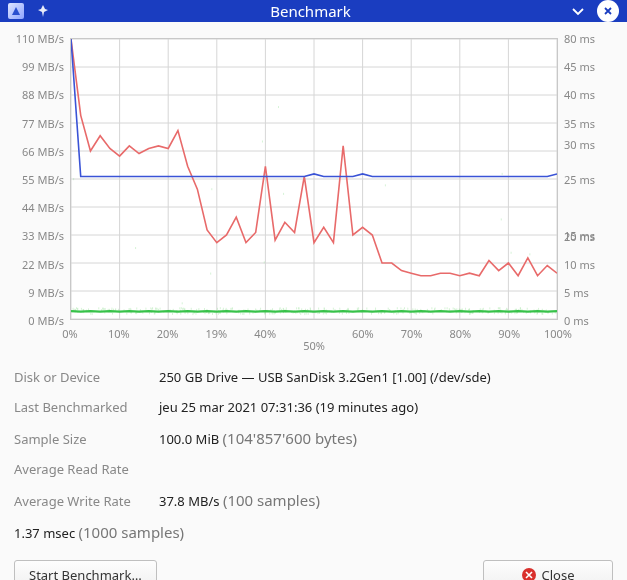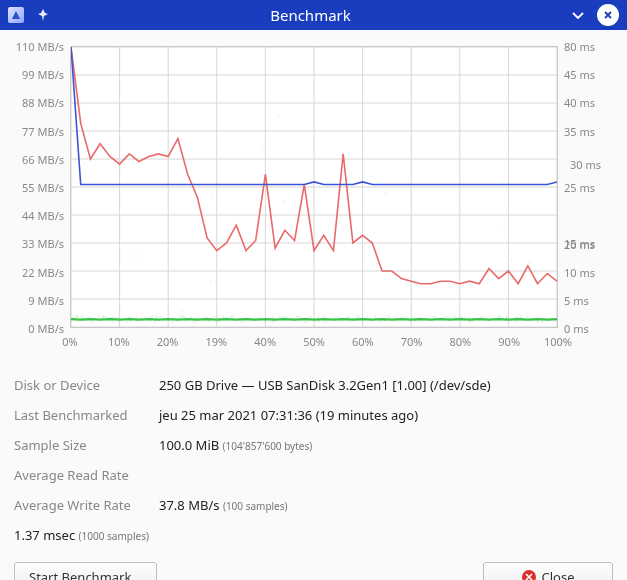--- a/index.html
+++ b/index.html
@@ -1,39 +1,39 @@
 <!DOCTYPE html>
 <html><head>
 <meta charset="utf-8">
 <style>
   * { box-sizing: border-box; }
   body { margin: 0; width: 627px; height: 580px; font-family: "Segoe UI", "Noto Sans", Arial, sans-serif; font-size: 13px; color: #333; background: #fafafa; }
   .window { width: 627px; height: 580px; display: flex; flex-direction: column; background: #fafafa; }
-  .titlebar { height: 30px; background: linear-gradient(#1a3dc0, #1a3dc0); display: flex; align-items: center; padding: 8px 8px; color: #fff; }
+  .titlebar { height: 30px; background: linear-gradient(#1a3dc0, #1a3dc0); display: flex; align-items: center; padding: 0 8px; color: #fff; }
   .tb-left { display: flex; align-items: center; gap: 8px; }
   .tb-icon { width: 16px; height: 16px; background: linear-gradient(135deg,#dfe6ff,#8ea4ff); border-radius: 2px; display:flex;align-items:center;justify-content:center;}
   .tb-title { flex: 1; text-align: center; font-weight: 400; font-size: 15px; }
   .tb-right { display: flex; align-items: center; gap: 8px; }
   .tb-btn { width: 22px; height: 22px; display: flex; align-items: center; justify-content: center; cursor: pointer; }
   .tb-close { background: #fff; border-radius: 50%; color: #1a3dc0; font-weight:bold;}
   .content { flex: 1; display: flex; flex-direction: column; padding: 10px 14px 10px 14px; }
   .chart-wrap { position: relative; height: 310px; width: 600px; }
   .ylabels-left, .ylabels-right { position:absolute; top:0; height:100%; width:50px; font-size:11px; color:#888; }
   .ylabels-left { left:0; text-align:right; }
   .ylabels-right { right:0; text-align:left; }
   .ylabels-left div, .ylabels-right div { position:absolute; right:0; transform: translateY(-50%); width:100%; }
   .ylabels-right div { left:0; }
   .xlabels { position:absolute; left:56px; right:56px; bottom:0; height:16px; font-size:11px; color:#888;}
   .xlabels div { position:absolute; transform: translateX(-50%); }
   .plot { position:absolute; left:56px; right:56px; top:6px; bottom:22px; border:1px solid #c8c8c8; background:#fff; }
   .info { margin-top: 20px; }
   .info-row { display:flex; align-items:baseline; padding: 6px 0; }
   .info-label { width:145px; text-align:left; color:#888; font-size:13px; padding-right:8px;}
   .info-value { color:#222; font-size:13px;}
-  .info-small { color:#777; font-size:10px; }
+  .info-small { color:#777; font-size:15px; }
   .buttons { display:flex; gap: 10px; padding-top: 12px;}
   .spacer { flex:1; }
   .btn { min-width: 130px; height: 30px; border: 1px solid #bfbfbf; border-radius: 3px; background: linear-gradient(#fdfdfd,#f0f0f0); display:flex; align-items:center; justify-content:center; gap:6px; font-size:13px; cursor:pointer; padding: 0 14px;}
   .x-icon { width:14px; height:14px; border-radius:50%; background:#d9302c; display:flex; align-items:center; justify-content:center; }
   .x-icon svg { display:block; }
 </style>
 </head>
 <body>
 
 <div class="window">
@@ -513,33 +513,33 @@
             <path d="M0 272.16 L9.72 272.72 L19.44 272.16 L29.16 272.72 L38.88 272.16 L48.6 272.72 L58.32 272.16 L68.04 272.72 L77.76 272.16 L87.47999999999999 272.72 L97.2 272.16 L106.92 272.72 L116.64 272.16 L126.36 272.72 L136.08 272.16 L145.79999999999998 272.72 L155.52 272.16 L165.24 272.72 L174.95999999999998 272.16 L184.68 272.72 L194.4 272.16 L204.12 272.72 L213.84 272.16 L223.56 272.72 L233.28 272.16 L243 272.72 L252.72 272.16 L262.44 272.72 L272.16 272.16 L281.88 272.72 L291.59999999999997 272.16 L301.32 272.72 L311.04 272.16 L320.76 272.72 L330.48 272.16 L340.2 272.72 L349.91999999999996 272.16 L359.64 272.72 L369.36 272.16 L379.08000000000004 272.72 L388.8 272.16 L398.52 272.72 L408.24 272.16 L417.96 272.72 L427.68 272.16 L437.40000000000003 272.72 L447.12 272.16 L456.84 272.72 L466.56 272.16 L476.28 272.72 L486 272.16 " fill="none" stroke="#38c24a" stroke-width="2.2"></path>
           </svg>
         </div>
       <div class="ylabels-right" id="ylabels-right">
           <div style="top: 288px;">0 ms</div>
           <div style="top: 259.8px;">5 ms</div>
           <div style="top: 231.6px;">10 ms</div>
           <div style="top: 203.4px;">15 ms</div>
           <div style="top: 175.2px; margin-top: 29px;">20 ms</div>
           <div style="top: 147px;">25 ms</div>
-          <div style="top: 124px; margin-left: 6px;">30 ms</div>
+          <div style="top: 112px;">30 ms</div>
           <div style="top: 90.6px;">35 ms</div>
           <div style="top: 62.4px;">40 ms</div>
           <div style="top: 34.2px;">45 ms</div>
           <div style="top: 6px;">80 ms</div>
         </div>
       <div class="xlabels" id="xlabels">
           <div style="left: 0%;">0%</div>
           <div style="left: 10%;">10%</div>
           <div style="left: 20%;">20%</div>
           <div style="left: 30%;">19%</div>
           <div style="left: 40%;">40%</div>
-          <div style="left: 50%;">50%</div>
+          <div style="left: 50%; margin-top: 12px;">50%</div>
           <div style="left: 60%;">60%</div>
           <div style="left: 70%; text-align: right;">70%</div>
           <div style="left: 80%;">80%</div>
           <div style="left: 90%;">90%</div>
           <div style="left: 100%;">100%</div>
         </div>
     </div>
 
     <div class="info">
       <div class="info-row">

